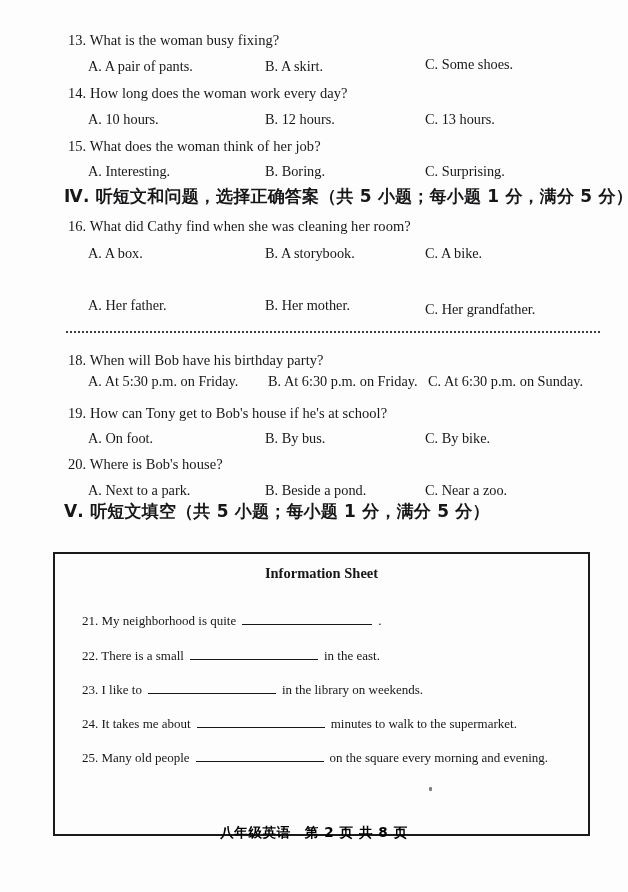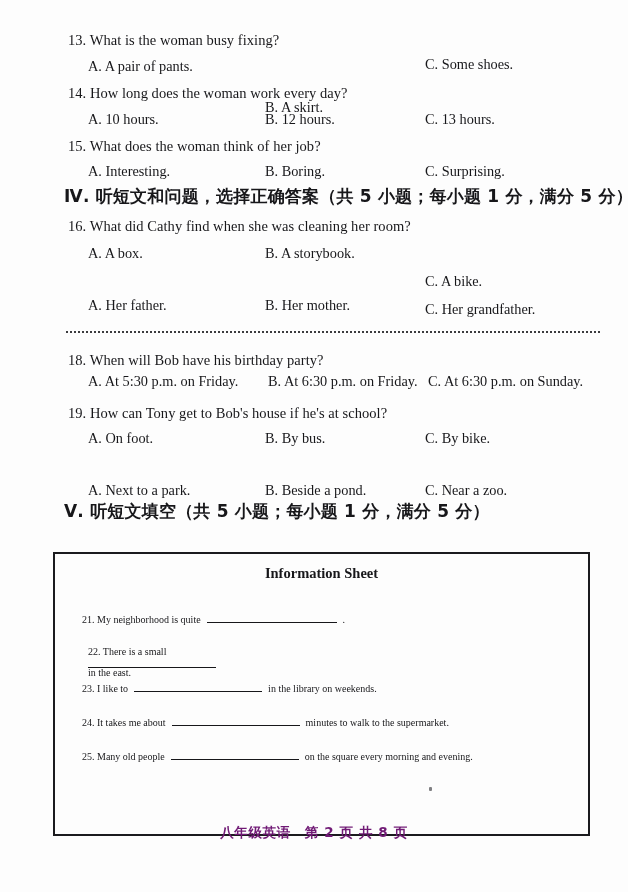--- a/index.html
+++ b/index.html
@@ -92,21 +92,21 @@
     left: 0;
     width: 100%;
     text-align: center;
     font-weight: bold;
     font-size: 14.5px;
     line-height: 1;
   }
   .fill-line {
     position: absolute;
     left: 27px;
-    font-size: 10px;
+    font-size: 13px;
     line-height: 1;
     white-space: nowrap;
     display: flex;
     align-items: baseline;
   }
   .blank {
     display: inline-block;
     border-bottom: 1.4px solid #17171a;
     height: 0.95em;
     margin: 0 6px;
@@ -132,85 +132,86 @@
     position: absolute;
     left: 0;
     top: 826px;
     width: 100%;
     text-align: center;
     font-family: "DejaVu Sans", "Liberation Sans", sans-serif;
     font-weight: bold;
     font-size: 13.5px;
     line-height: 1;
     letter-spacing: 0.6px;
-    color: #701a75;
+    color: #000000;
   }
 </style>
 </head>
 <body>
 
 <div class="paper"></div>
 
 <div class="page">
 
   <div class="q-stem" style="top:33px;">13. What is the woman busy fixing?</div>
   <div class="opt a" style="top:59px;">A. A pair of pants.</div>
-  <div class="opt b" style="top:59px;margin-top:41px;">B. A skirt.</div>
+  <div class="opt b" style="top:59px;">B. A skirt.</div>
   <div class="opt c" style="top:57px;">C. Some shoes.</div>
 
   <div class="q-stem" style="top:86px;">14. How long does the woman work every day?</div>
   <div class="opt a" style="top:112px;">A. 10 hours.</div>
   <div class="opt b" style="top:112px;">B. 12 hours.</div>
   <div class="opt c" style="top:112px;">C. 13 hours.</div>
 
   <div class="q-stem" style="top:139px;">15. What does the woman think of her job?</div>
   <div class="opt a" style="top:164px;">A. Interesting.</div>
   <div class="opt b" style="top:164px;">B. Boring.</div>
   <div class="opt c" style="top:164px;">C. Surprising.</div>
 
   <div class="section-head" style="top:188px;">Ⅳ. 听短文和问题，选择正确答案（共 5 小题；每小题 1 分，满分 5 分）</div>
 
   <div class="q-stem" style="top:219px;">16. What did Cathy find when she was cleaning her room?</div>
   <div class="opt a" style="top:246px;">A. A box.</div>
   <div class="opt b" style="top:246px;">B. A storybook.</div>
-  <div class="opt c" style="top:246px;margin-top:28px;">C. A bike.</div>
+  <div class="opt c" style="top:246px;">C. A bike.</div>
 
   <div class="opt a" style="top:298px;">A. Her father.</div>
   <div class="opt b" style="top:298px;">B. Her mother.</div>
   <div class="opt c" style="top:302px;">C. Her grandfather.</div>
 
   <div class="dotted-rule"></div>
 
   <div class="q-stem" style="top:353px;">18. When will Bob have his birthday party?</div>
   <div class="opt a18" style="top:374px;">A. At 5:30 p.m. on Friday.</div>
   <div class="opt b18" style="top:374px;">B. At 6:30 p.m. on Friday.</div>
   <div class="opt c18" style="top:374px;">C. At 6:30 p.m. on Sunday.</div>
 
   <div class="q-stem" style="top:406px;">19. How can Tony get to Bob's house if he's at school?</div>
   <div class="opt a" style="top:431px;">A. On foot.</div>
   <div class="opt b" style="top:431px;">B. By bus.</div>
   <div class="opt c" style="top:431px;">C. By bike.</div>
 
+  <div class="q-stem" style="top:457px;">20. Where is Bob's house?</div>
   <div class="opt a" style="top:483px;">A. Next to a park.</div>
   <div class="opt b" style="top:483px;">B. Beside a pond.</div>
   <div class="opt c" style="top:483px;">C. Near a zoo.</div>
 
   <div class="section-head" style="top:503px;">Ⅴ. 听短文填空（共 5 小题；每小题 1 分，满分 5 分）</div>
 
   <div class="info-box">
 
     <div class="info-title">Information Sheet</div>
 
     <div class="fill-line" style="top:58px;">
       <span>21. My neighborhood is quite</span>
       <span class="blank w130"></span>
       <span>.</span>
     </div>
 
-    <div class="fill-line" style="top:93px;flex-direction:column;">
+    <div class="fill-line" style="top:93px;">
       <span>22. There is a small</span>
       <span class="blank w128"></span>
       <span>in the east.</span>
     </div>
 
     <div class="fill-line" style="top:127px;">
       <span>23. I like to</span>
       <span class="blank w128"></span>
       <span>in the library on weekends.</span>
     </div>

